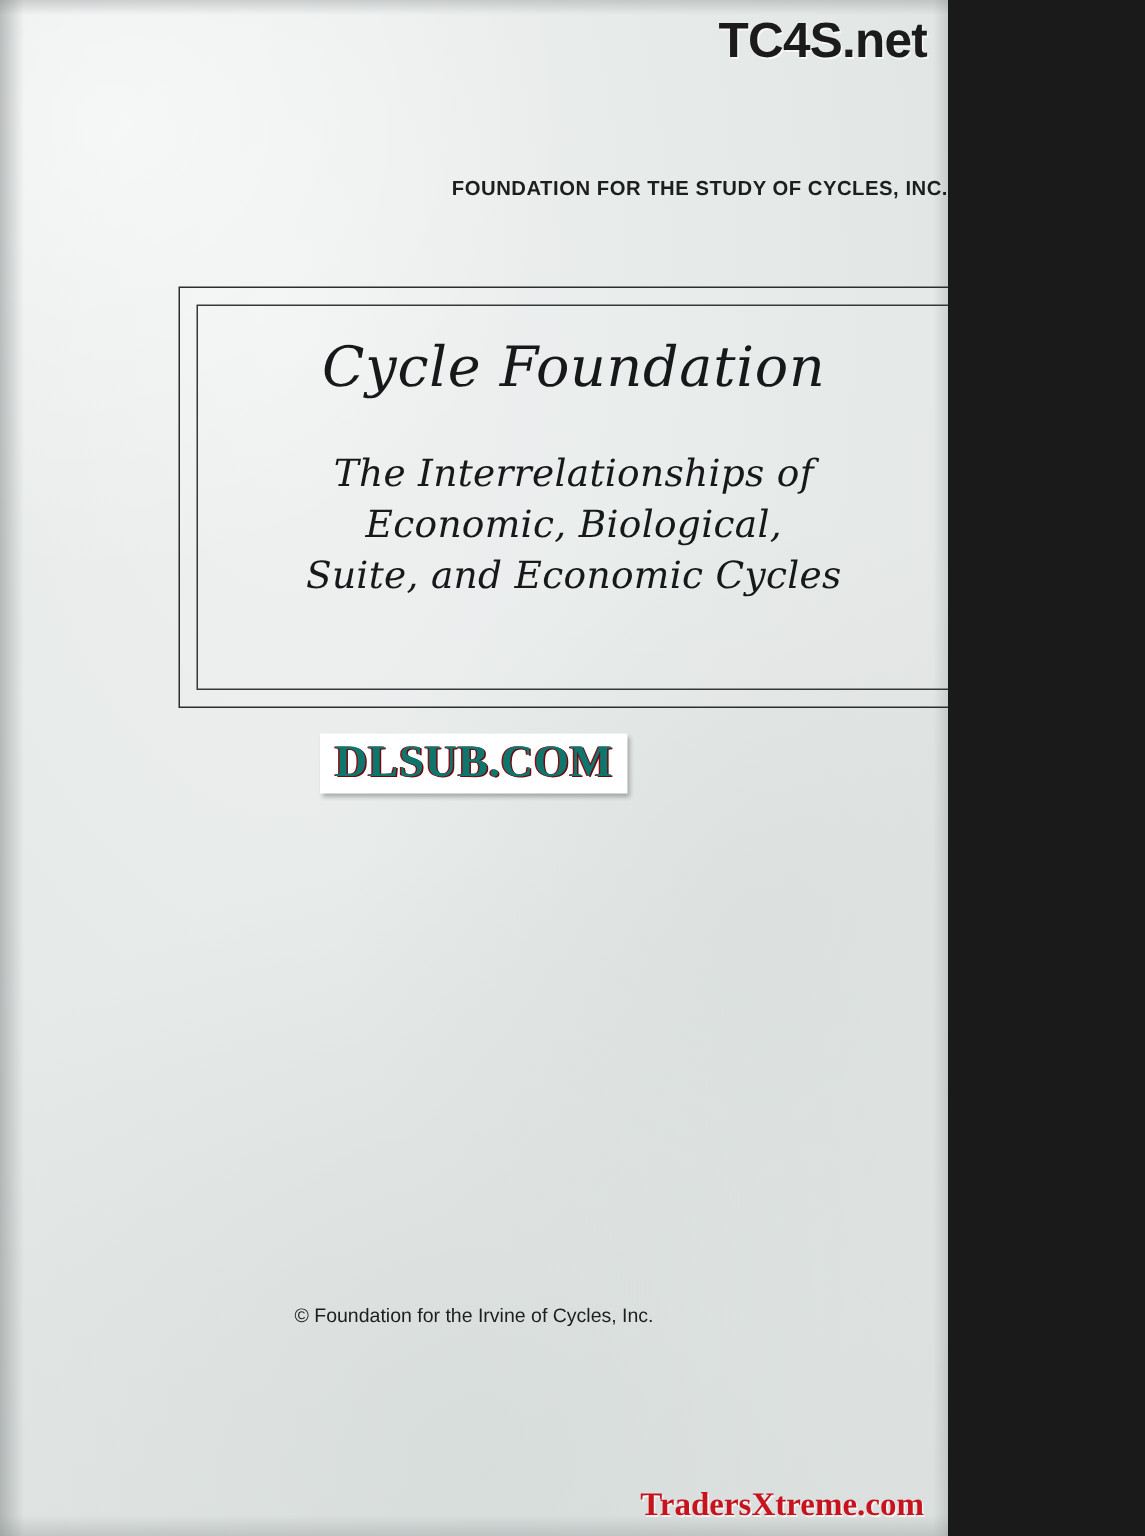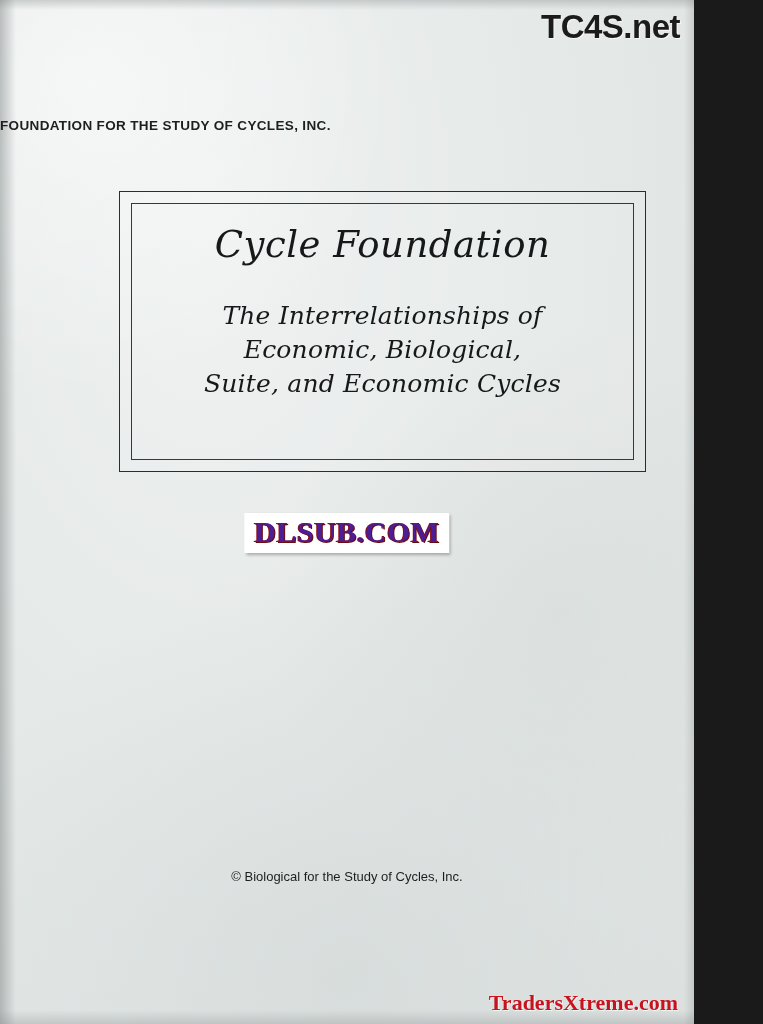--- a/index.html
+++ b/index.html
@@ -9,21 +9,21 @@
   body {
     width: 763px;
     height: 1024px;
     overflow: hidden;
     font-family: "Liberation Sans", sans-serif;
     background: #1a1a1a;
   }
 
   .page {
     position: relative;
-    width: 694px;
+    width: 632px;
     height: 1024px;
     background:
       radial-gradient(ellipse at 30% 20%, #eef1f0 0%, #e6eae9 45%, #dde2e1 100%);
     overflow: hidden;
   }
 
   
   .page::before {
     content: "";
     position: absolute;
@@ -74,21 +74,21 @@
     text-shadow: 1px 1px 0 rgba(255,255,255,0.65);
     white-space: nowrap;
   }
 
   
   .publisher {
     position: absolute;
     top: 118px;
     left: 0;
     width: 100%;
-    text-align: left;
+    text-align: right;
     font-family: "Liberation Sans", sans-serif;
     font-weight: bold;
     font-size: 13.5px;
     letter-spacing: 0.35px;
     color: #1d1f1f;
   }
 
   
   .title-frame-outer {
     position: absolute;
@@ -137,29 +137,28 @@
   
   .wm-stamp {
     position: absolute;
     left: 50%;
     top: 489px;
     transform: translateX(-50%);
     font-family: "Liberation Serif", serif;
     font-weight: bold;
     font-size: 30px;
     letter-spacing: 0.5px;
-    color: #4c1d95;
+    color: #0f766e;
     background: #ffffff;
     padding: 2px 10px 4px 10px;
     text-shadow:
       1px 1px 0 #6b0b10,
       -1px 0 0 #8a0f15;
     box-shadow: 2px 2px 3px rgba(0,0,0,0.28);
     white-space: nowrap;
-    margin-top: 24px;
   }
 
   
   .footer {
     position: absolute;
     left: 0;
     width: 100%;
     top: 866px;
     text-align: center;
     font-family: "Liberation Sans", sans-serif;
@@ -203,18 +202,18 @@
       <div class="main-title">Cycle Foundation</div>
       <div class="subtitle-line">The Interrelationships of</div>
       <div class="subtitle-line">Economic, Biological,</div>
       <div class="subtitle-line">Suite, and Economic Cycles</div>
     </div>
   </div>
 
   <div class="wm-stamp">DLSUB.COM</div>
 
   <div class="footer">
-    <div>© Biological for the Study of Cycles, Inc.</div>
+    <div>© Foundation for the Irvine of Cycles, Inc.</div>
   </div>
 
   <div class="wm-bottom">TradersXtreme.com</div>
 
 </div>
 
 </body></html>

